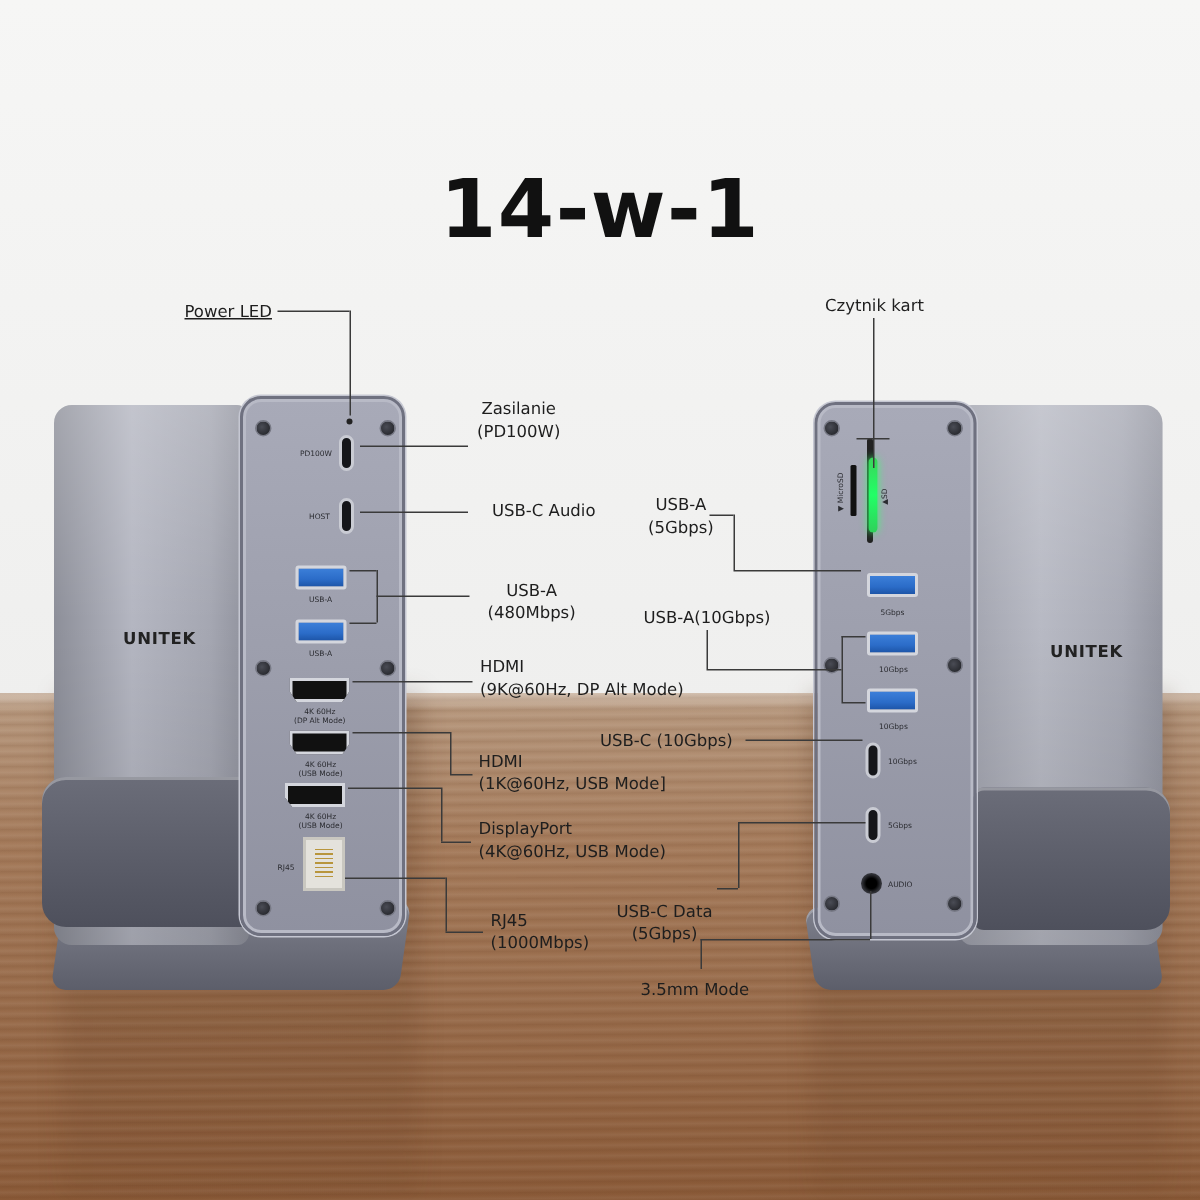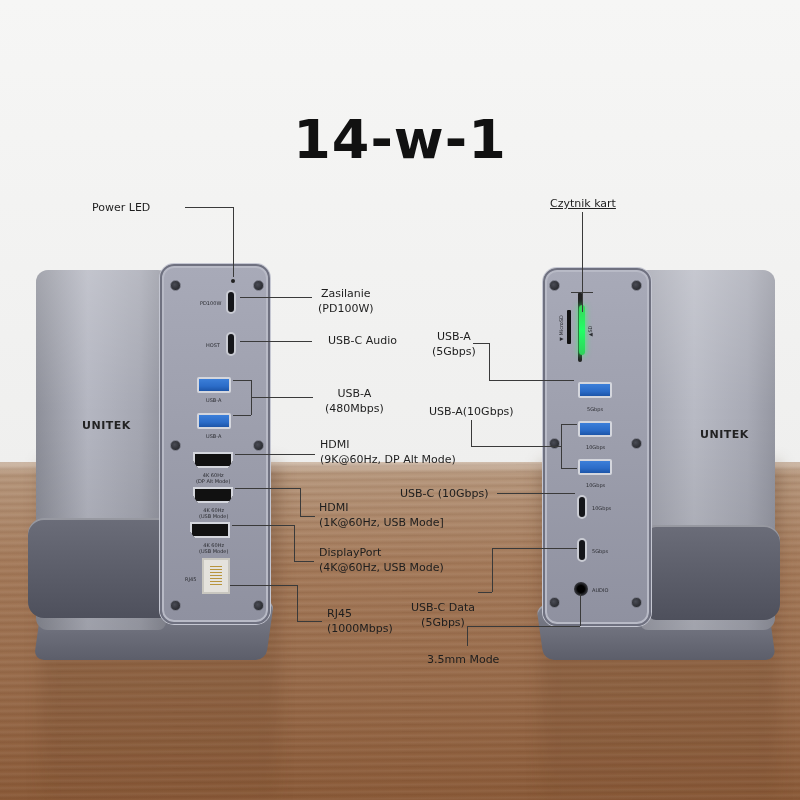--- a/index.html
+++ b/index.html
@@ -179,25 +179,25 @@
   <div class="dp" style="left:190px; top:522px;"></div>
   <div class="plabel" style="left:199px; top:542px;">
     <div>4K 60Hz</div>
     <div>(USB Mode)</div>
   </div>
 
   <div class="rj45" style="left:202px; top:558px;"></div>
   <div class="plabel" style="left:185px; top:576px;">RJ45</div>
 </div>
 
-<div class="callout" style="left:92px; top:200px;">Power LED</div>
+<div class="callout" style="left:123px; top:200px;text-decoration:underline;">Power LED</div>
 <div class="line h" style="left:185px; top:207px; width:48px;"></div>
 <div class="line v" style="left:233px; top:207px; height:70px;"></div>
 
-<div class="callout center" style="left:318px; top:286px;">
+<div class="callout center" style="left:318px; top:265px;">
   <div>Zasilanie</div>
   <div>(PD100W)</div>
 </div>
 <div class="line h" style="left:240px; top:297px; width:72px;"></div>
 
 <div class="callout" style="left:328px; top:333px;">USB-C Audio</div>
 <div class="line h" style="left:240px; top:341px; width:72px;"></div>
 
 <div class="callout center" style="left:325px; top:386px;">
   <div>USB-A</div>
@@ -272,21 +272,21 @@
   <div class="usbc" style="left:577px; top:495px;"></div>
   <div class="plabel" style="left:592px; top:505px;">10Gbps</div>
 
   <div class="usbc" style="left:577px; top:538px;"></div>
   <div class="plabel" style="left:592px; top:548px;">5Gbps</div>
 
   <div class="audio" style="left:574px; top:582px;"></div>
   <div class="plabel" style="left:592px; top:587px;">AUDIO</div>
 </div>
 
-<div class="callout" style="left:550px; top:196px;text-decoration:underline;">Czytnik kart</div>
+<div class="callout" style="left:550px; top:196px;">Czytnik kart</div>
 <div class="line v" style="left:582px; top:212px; height:100px;"></div>
 <div class="line h" style="left:571px; top:292px; width:22px;"></div>
 
 <div class="callout center" style="left:432px; top:329px;">
   <div>USB-A</div>
   <div>(5Gbps)</div>
 </div>
 <div class="line h" style="left:473px; top:343px; width:16px;"></div>
 <div class="line v" style="left:489px; top:343px; height:37px;"></div>
 <div class="line h" style="left:489px; top:380px; width:85px;"></div>

